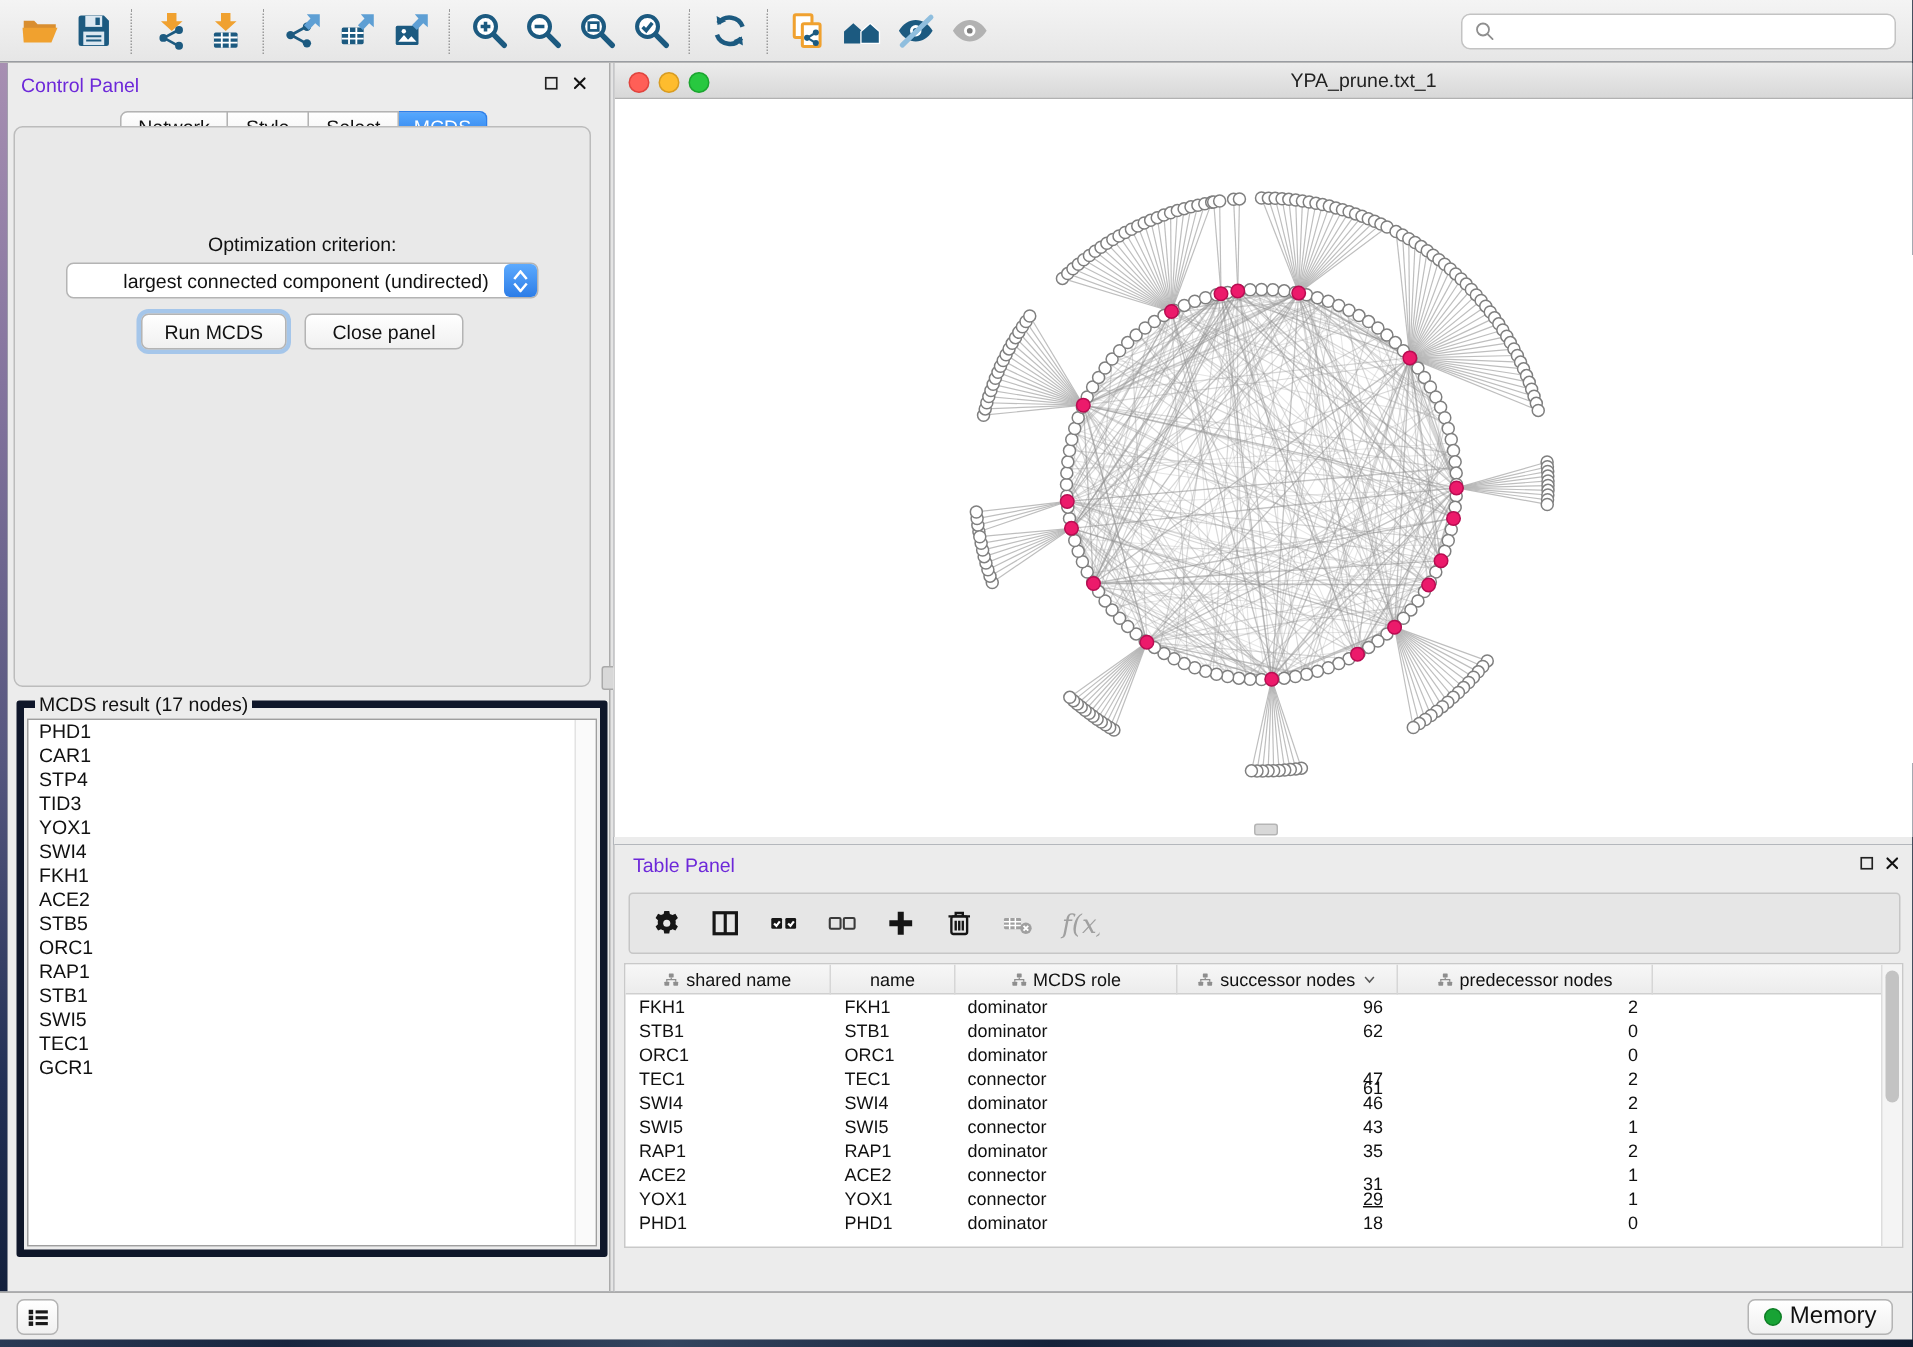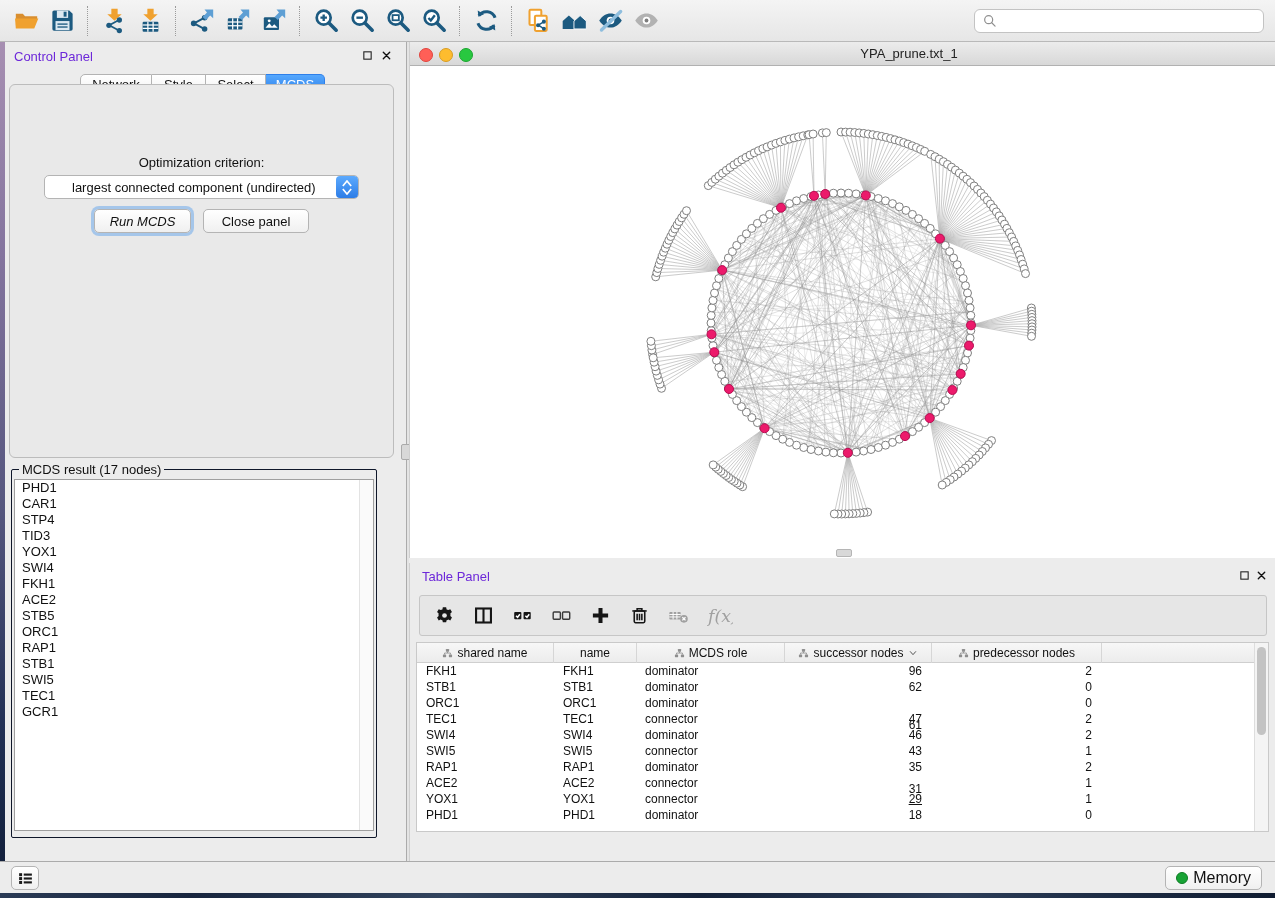--- a/index.html
+++ b/index.html
@@ -32,29 +32,29 @@
     justify-content:center;color:#111;}
   .seg-tab.first{border-left:1px solid #b3b3b3;border-radius:5px 0 0 5px;}
   .seg-tab.last{border-radius:0 5px 5px 0;}
   .seg-tab.active{background:linear-gradient(#55a8fe,#2e7fe9);color:#fff;border-color:#2e7fe9;}
   #cp-content{left:4px;top:42px;width:385px;height:374px;border:1px solid #bcbcbc;
     border-radius:6px;background:#e9e9e9;box-sizing:border-box;}
   #criterion-label{left:4px;top:113px;width:385px;text-align:center;font-size:13px;color:#111;}
   #criterion-combo{left:39px;top:133px;width:315px;height:24px;background:#fff;
     border:1px solid #b4b4b4;border-radius:5px;box-sizing:border-box;display:flex;align-items:center;}
   #criterion-combo .combo-text{flex:1;font-size:13px;padding-left:27px;color:#111;
-    white-space:nowrap;overflow:hidden;}
+    white-space:nowrap;overflow:hidden;text-align:center;}
   #combo-stepper{width:22px;height:22px;border-radius:4px;margin-right:0px;
     background:linear-gradient(#5caafe,#2d7de7);display:flex;flex-direction:column;
     align-items:center;justify-content:center;gap:1px;}
   .btn{background:linear-gradient(#ffffff,#f0f0f0);border:1px solid #b4b4b4;border-radius:5px;
     font-size:13px;color:#111;display:flex;align-items:center;justify-content:center;box-sizing:border-box;}
-  #run-mcds{left:89px;top:167px;width:97px;height:24px;box-shadow:0 0 0 3px rgba(120,175,235,.6);font-style:italic;}
+  #run-mcds{left:89px;top:167px;width:97px;height:24px;box-shadow:0 0 0 3px rgba(120,175,235,.6);}
   #close-panel{left:198px;top:167px;width:106px;height:24px;}
-  #mcds-fieldset{left:6px;top:420px;width:366px;height:376px;border:1px solid #0f172a;
+  #mcds-fieldset{left:6px;top:420px;width:394px;height:376px;border:5px solid #0f172a;
     border-radius:2px;box-sizing:border-box;margin:0;padding:2px;}
   #mcds-fieldset legend{font-size:13px;color:#111;padding:0 3px;margin-left:5px;}
   #mcds-list{position:relative;width:100%;height:352px;background:#fff;border:1px solid #9f9f9f;
     box-sizing:border-box;overflow:hidden;}
   .mcds-item{font-size:13px;line-height:16px;padding-left:7px;color:#111;}
   #mcds-scroll{position:absolute;right:0;top:0;width:13px;height:100%;background:#fafafa;
     border-left:1px solid #e3e3e3;}
   
   #v-splitter{left:406px;top:42px;width:3px;height:819px;background:#e4e4e4;
     border-left:1px solid #ababab;box-sizing:border-box;}

